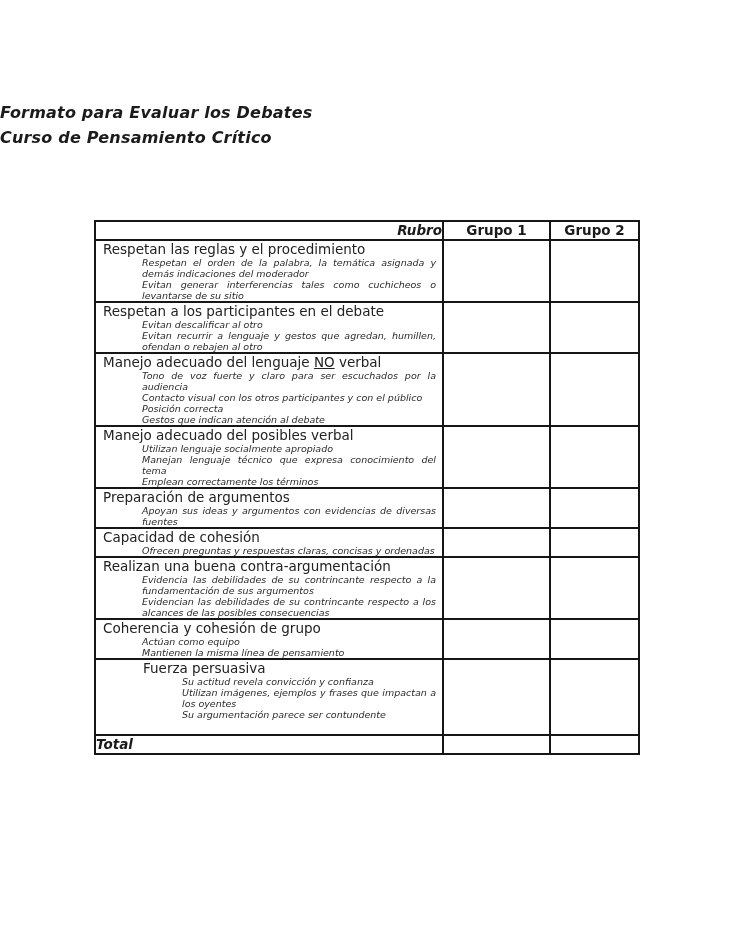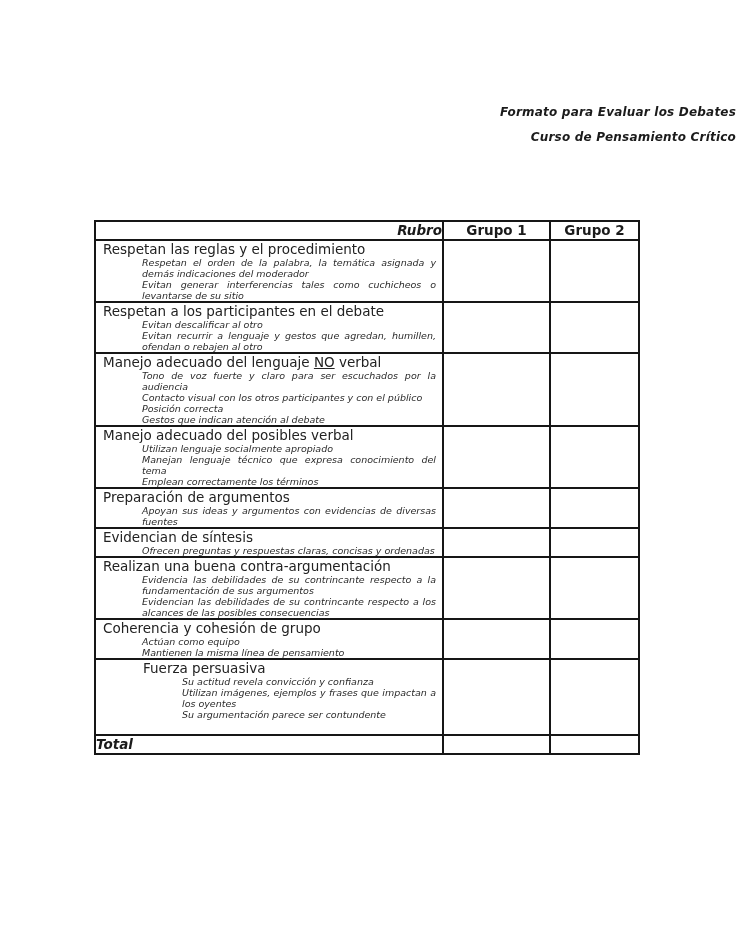--- a/index.html
+++ b/index.html
@@ -10,22 +10,22 @@
     background: #ffffff;
     font-family: "DejaVu Sans", sans-serif;
     color: #1d1d1d;
     overflow: hidden;
   }
   .doc-title {
     position: absolute;
     top: 100px;
     left: 0;
     width: 100%;
-    text-align: right;
-    font-size: 12px;
+    text-align: left;
+    font-size: 16px;
     font-weight: bold;
     font-style: italic;
     line-height: 25px;
     color: #1b1b1b;
     letter-spacing: 0.2px;
   }
   table.rubric-table {
     position: absolute;
     left: 94px;
     top: 176px;
@@ -159,21 +159,21 @@
     <td class="cell-rubro">
       <div class="row-title"><span>Preparación de argumentos</span></div>
     <p class="subitem">Apoyan sus ideas y argumentos con evidencias de diversas fuentes</p>
           </td>
     <td class="cell-score"></td>
     <td class="cell-score"></td>
   </tr>
 
   <tr class="criteria-row">
     <td class="cell-rubro">
-      <div class="row-title"><span>Evidencian de síntesis</span></div>
+      <div class="row-title"><span>Capacidad de cohesión</span></div>
     <p class="subitem">Ofrecen preguntas y respuestas claras, concisas y ordenadas</p>
           </td>
     <td class="cell-score"></td>
     <td class="cell-score"></td>
   </tr>
 
 
   <tr class="criteria-row">
     <td class="cell-rubro">
       <div class="row-title"><span>Realizan una buena contra-argumentación</span></div>

